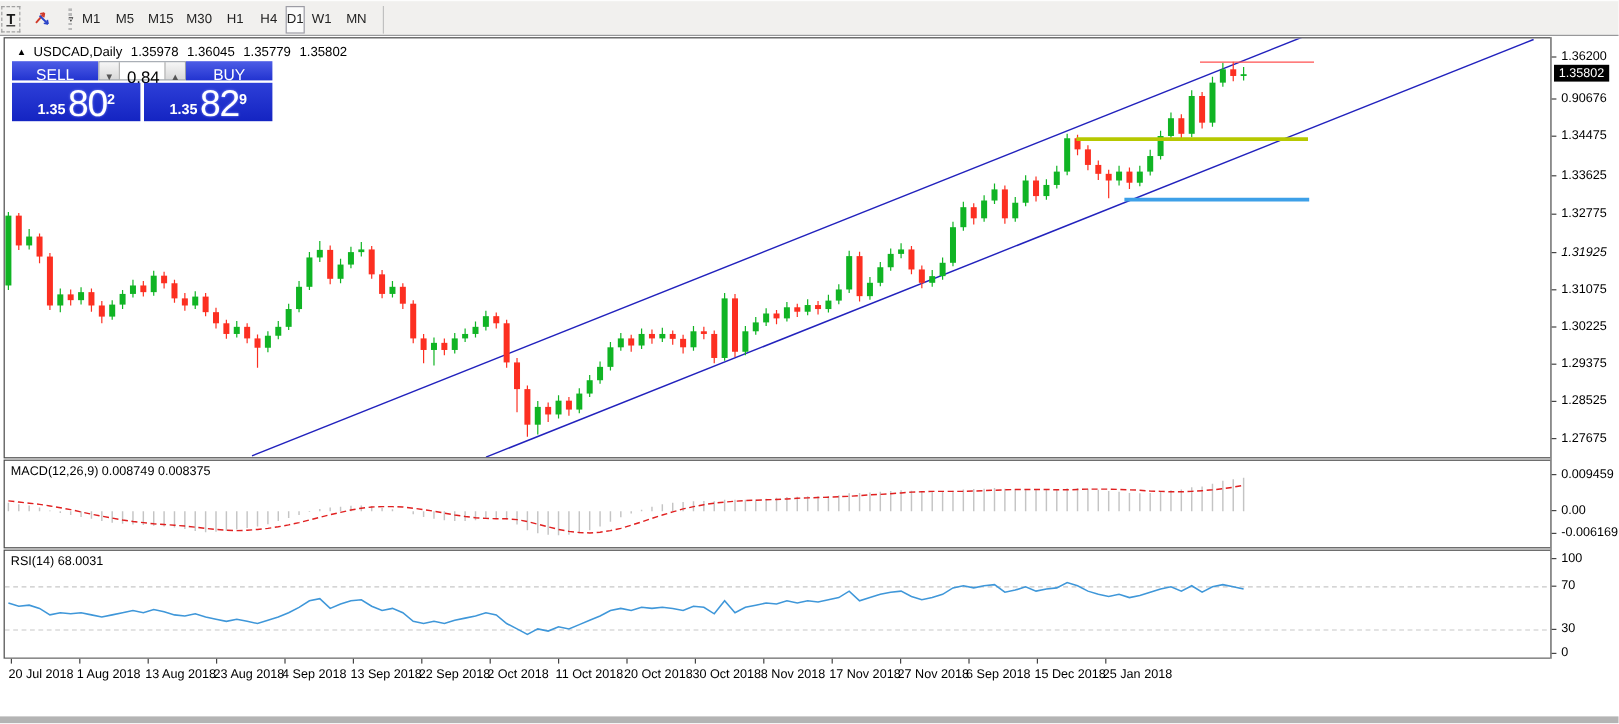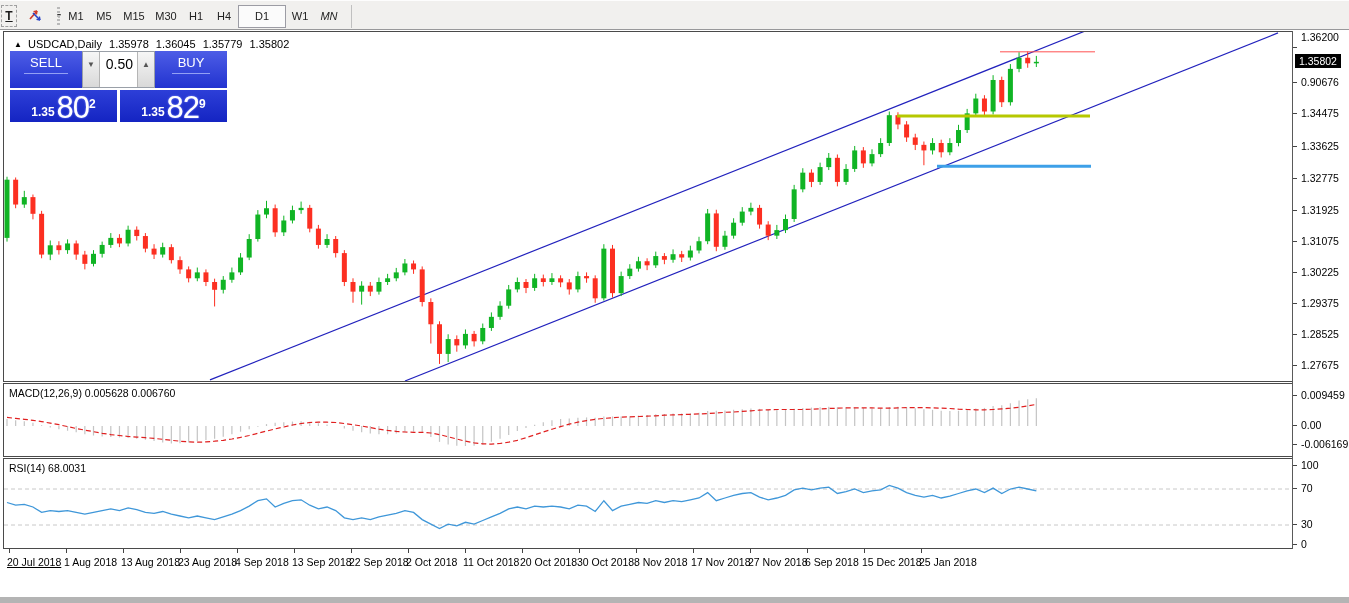--- a/index.html
+++ b/index.html
@@ -30,21 +30,21 @@
              box-sizing:border-box;background:#fff;}
   .panel-label{position:absolute;left:5px;top:3px;font-size:10.5px;color:#000;white-space:nowrap;}
   .chart-panel svg,.macd-panel svg,.rsi-panel svg{position:absolute;left:0;top:0;}
 
   .chart-header{position:absolute;left:10px;top:6px;font-size:11px;color:#000;white-space:nowrap;z-index:5;}
   .chart-header .collapse{font-size:8px;margin-right:3px;vertical-align:1px;}
   .chart-header span{margin-right:4px;}
 
   
   .trade-panel{position:absolute;left:6px;top:19px;width:217px;z-index:6;}
-  .tp-row1{display:flex;height:37px;}
+  .tp-row1{display:flex;height:16px;}
   .bs-btn{width:72px;background:linear-gradient(#4d5de6,#2233d0);color:#fff;font-size:13px;
           text-align:center;box-sizing:border-box;padding-top:4px;cursor:pointer;}
   .bs-btn .lbl{display:inline-block;border-bottom:1px solid #93a0f5;padding:0 6px 3px;}
   .spinner{width:73px;display:flex;background:#e9e9e9;border:1px solid #9aa0a8;box-sizing:border-box;}
   .spin-btn{width:16px;background:linear-gradient(#f6f6f6,#d9d9d9);border-right:1px solid #b5b5b5;
             border-left:1px solid #b5b5b5;color:#555;font-size:8px;text-align:center;line-height:25px;cursor:pointer;}
   .spin-btn:first-child{border-left:none;}
   .spin-btn:last-child{border-right:none;}
   .vol{flex:1;background:#fff;text-align:right;font-size:14px;color:#000;padding:4px 4px 0 0;}
   .tp-row2{display:flex;margin-top:2px;height:32px;}
@@ -96,23 +96,23 @@
       <span class="caret">▾</span>
     </div>
     <div class="grip"></div>
     <div class="tf-group" id="tf-group">
         <div class="tf-btn" style="width: 28px;">M1</div>
         <div class="tf-btn" style="width: 28px;">M5</div>
         <div class="tf-btn" style="width: 32px;">M15</div>
         <div class="tf-btn" style="width: 32px;">M30</div>
         <div class="tf-btn" style="width: 28px;">H1</div>
         <div class="tf-btn" style="width: 28px;">H4</div>
-        <div class="tf-btn active" style="width: 48px;">D1</div>
+        <div class="tf-btn active" style="width: 16px;">D1</div>
         <div class="tf-btn" style="width: 28px;">W1</div>
-        <div class="tf-btn" style="width: 30px; font-style: italic;">MN</div>
+        <div class="tf-btn" style="width: 30px;">MN</div>
         <div class="tf-sep"></div>
       </div>
   </div>
 
   <div class="chart-panel">
     <svg id="chart-svg" width="1288" height="349" viewBox="0 0 1288 349">
         <line x1="206" y1="347.86166000000037" x2="1081" y2="-0.93880999999989" stroke="#2222bd" stroke-width="1.2"></line>
         <line x1="401" y1="348.97367000000025" x2="1274" y2="0.9145400000007289" stroke="#2222bd" stroke-width="1.2"></line>
         <line x1="3" y1="144.7345000000005" x2="3" y2="209.60174999999995" stroke="#10b424" stroke-width="1"></line>
         <rect x="0.5" y="147.6998600000002" width="5" height="58.19519000000017" fill="#10b424"></rect>
@@ -369,21 +369,21 @@
 
     <div class="trade-panel">
       <div class="tp-row1">
         <div class="bs-btn">
           <span class="lbl">SELL</span>
         </div>
         <div class="spinner">
           <div class="spin-btn">
             <span>▼</span>
           </div>
-          <div class="vol">0.50</div>
+          <div class="vol">0.84</div>
           <div class="spin-btn">
             <span>▲</span>
           </div>
         </div>
         <div class="bs-btn">
           <span class="lbl">BUY</span>
         </div>
       </div>
       <div class="tp-row2">
         <div class="price-box">
@@ -517,45 +517,45 @@
         <line x1="971.8000000000001" y1="42" x2="971.8000000000001" y2="24.5397" stroke="#c4c4c4" stroke-width="1.2"></line>
         <line x1="980.45" y1="42" x2="980.45" y2="23.90478" stroke="#c4c4c4" stroke-width="1.2"></line>
         <line x1="989.1" y1="42" x2="989.1" y2="22.00002" stroke="#c4c4c4" stroke-width="1.2"></line>
         <line x1="997.75" y1="42" x2="997.75" y2="21.3651" stroke="#c4c4c4" stroke-width="1.2"></line>
         <line x1="1006.4000000000001" y1="42" x2="1006.4000000000001" y2="19.14288" stroke="#c4c4c4" stroke-width="1.2"></line>
         <line x1="1015.0500000000001" y1="42" x2="1015.0500000000001" y2="16.6032" stroke="#c4c4c4" stroke-width="1.2"></line>
         <line x1="1023.7" y1="42" x2="1023.7" y2="15.333360000000003" stroke="#c4c4c4" stroke-width="1.2"></line>
         <line x1="1032.3500000000001" y1="42" x2="1032.3500000000001" y2="14.222249999999999" stroke="#c4c4c4" stroke-width="1.2"></line>
         <polyline points="3,33.4 11.65,34.4 20.3,35.3 28.950000000000003,36.3 37.6,37.6 46.25,39.1 54.900000000000006,40.7 63.550000000000004,42.6 72.2,44.5 80.85000000000001,46.1 89.5,47.7 98.15,49.3 106.80000000000001,50.6 115.45,51.5 124.10000000000001,52.5 132.75,53.1 141.4,53.7 150.05,54.4 158.70000000000002,55.3 167.35,56.3 176,57.2 184.65,57.9 193.3,58.2 201.95000000000002,57.9 210.60000000000002,57.2 219.25,56.3 227.9,55.0 236.55,53.4 245.20000000000002,51.5 253.85000000000002,49.3 262.5,47.1 271.15000000000003,44.9 279.8,43.0 288.45,41.0 297.1,39.5 305.75,38.5 314.40000000000003,38.2 323.05,38.2 331.7,38.5 340.35,39.5 349,40.7 357.65000000000003,42.0 366.3,43.6 374.95,45.2 383.6,46.4 392.25,47.4 400.90000000000003,48.0 409.55,48.3 418.20000000000005,48.3 426.85,49.0 435.5,50.6 444.15000000000003,52.8 452.8,55.0 461.45000000000005,57.2 470.1,58.8 478.75,59.8 487.40000000000003,60.1 496.05,59.5 504.70000000000005,58.2 513.35,56.3 522,53.7 530.65,50.9 539.3000000000001,48.0 547.95,45.2 556.6,42.6 565.25,40.1 573.9,38.2 582.5500000000001,36.6 591.2,35.3 599.85,34.4 608.5,33.7 617.15,33.1 625.8000000000001,32.8 634.45,32.5 643.1,32.2 651.75,31.8 660.4,31.2 669.0500000000001,30.9 677.7,30.6 686.35,30.3 695,29.9 703.65,29.6 712.3000000000001,29.0 720.95,28.3 729.6,28.0 738.25,27.4 746.9,26.8 755.5500000000001,26.1 764.2,25.8 772.85,25.5 781.5,25.5 790.15,25.5 798.8000000000001,25.5 807.45,25.2 816.1,24.9 824.75,24.5 833.4000000000001,24.2 842.0500000000001,23.9 850.7,23.9 859.35,23.9 868,23.9 876.6500000000001,24.2 885.3000000000001,24.2 893.95,23.9 902.6,23.6 911.25,23.6 919.9000000000001,23.6 928.5500000000001,23.9 937.2,24.2 945.85,24.5 954.5,25.2 963.1500000000001,25.5 971.8000000000001,25.8 980.45,25.8 989.1,25.5 997.75,24.9 1006.4000000000001,24.2 1015.0500000000001,23.3 1023.7,22.0 1032.3500000000001,20.4" fill="none" stroke="#e02020" stroke-width="1.2" stroke-dasharray="5 3"></polyline>
       </svg>
-    <div class="panel-label">MACD(12,26,9) 0.005628 0.006760</div>
+    <div class="panel-label">MACD(12,26,9) 0.008749 0.008375</div>
   </div>
 
   <div class="rsi-panel">
     <svg id="rsi-svg" width="1288" height="89" viewBox="0 0 1288 89">
         <line x1="0" x2="1288" y1="30" y2="30" stroke="#c8c8c8" stroke-width="1" stroke-dasharray="4 3"></line>
         <line x1="0" x2="1288" y1="66" y2="66" stroke="#c8c8c8" stroke-width="1" stroke-dasharray="4 3"></line>
         <polyline points="3,43.5 11.65,46.2 20.3,45.3 28.950000000000003,48.0 37.6,53.4 46.25,51.6 54.900000000000006,52.5 63.550000000000004,51.6 72.2,53.4 80.85000000000001,55.2 89.5,53.4 98.15,51.6 106.80000000000001,49.8 115.45,51.6 124.10000000000001,48.9 132.75,50.7 141.4,53.4 150.05,54.3 158.70000000000002,52.5 167.35,55.2 176,57.0 184.65,58.8 193.3,57.0 201.95000000000002,58.8 210.60000000000002,60.6 219.25,57.9 227.9,55.2 236.55,51.6 245.20000000000002,47.1 253.85000000000002,41.7 262.5,39.9 271.15000000000003,48.0 279.8,44.4 288.45,41.7 297.1,40.8 305.75,46.2 314.40000000000003,49.8 323.05,48.0 331.7,51.6 340.35,58.8 349,60.6 357.65000000000003,58.8 366.3,60.6 374.95,57.9 383.6,56.1 392.25,54.3 400.90000000000003,51.6 409.55,53.4 418.20000000000005,60.6 426.85,65.1 435.5,69.6 444.15000000000003,65.1 452.8,66.9 461.45000000000005,63.3 470.1,65.1 478.75,61.5 487.40000000000003,57.9 496.05,54.3 504.70000000000005,49.8 513.35,48.0 522,49.8 530.65,47.1 539.3000000000001,48.0 547.95,47.1 556.6,48.0 565.25,49.8 573.9,46.2 582.5500000000001,47.1 591.2,52.5 599.85,41.7 608.5,51.6 617.15,47.1 625.8000000000001,45.3 634.45,43.5 643.1,44.4 651.75,41.7 660.4,43.5 669.0500000000001,41.7 677.7,42.6 686.35,40.8 695,39.0 703.65,33.6 712.3000000000001,41.7 720.95,39.0 729.6,36.3 738.25,34.5 746.9,33.6 755.5500000000001,38.1 764.2,40.8 772.85,39.0 781.5,36.3 790.15,30.9 798.8000000000001,29.1 807.45,30.9 816.1,29.1 824.75,28.2 833.4000000000001,34.5 842.0500000000001,32.7 850.7,30.0 859.35,33.6 868,31.8 876.6500000000001,30.9 885.3000000000001,26.4 893.95,29.1 902.6,33.6 911.25,36.3 919.9000000000001,38.1 928.5500000000001,36.3 937.2,39.0 945.85,37.2 954.5,34.5 963.1500000000001,31.8 971.8000000000001,30.0 980.45,33.6 989.1,29.1 997.75,34.5 1006.4000000000001,30.0 1015.0500000000001,28.2 1023.7,30.0 1032.3500000000001,31.8" fill="none" stroke="#3f97d9" stroke-width="1.3"></polyline>
       </svg>
     <div class="panel-label">RSI(14) 68.0031</div>
   </div>
 
   <div class="right-axis" id="right-axis">
       <div class="y-tick" style="top: 16px;"></div>
-      <div class="y-label" style="top: 0;">1.36200</div>
+      <div class="y-label" style="top: 10px;">1.36200</div>
       <div class="y-tick" style="top: 51px;"></div>
       <div class="y-label" style="top: 45px;">0.90676</div>
       <div class="y-tick" style="top: 82px;"></div>
       <div class="y-label" style="top: 76px;">1.34475</div>
       <div class="y-tick" style="top: 115px;"></div>
       <div class="y-label" style="top: 109px;">1.33625</div>
       <div class="y-tick" style="top: 147px;"></div>
       <div class="y-label" style="top: 141px;">1.32775</div>
       <div class="y-tick" style="top: 179px;"></div>
-      <div class="y-label" style="top: 173px;">1.31925</div>
+      <div class="y-label" style="top: 173px; font-style: italic;">1.31925</div>
       <div class="y-tick" style="top: 210px;"></div>
       <div class="y-label" style="top: 204px;">1.31075</div>
       <div class="y-tick" style="top: 241px;"></div>
       <div class="y-label" style="top: 235px;">1.30225</div>
       <div class="y-tick" style="top: 272px;"></div>
       <div class="y-label" style="top: 266px;">1.29375</div>
       <div class="y-tick" style="top: 303px;"></div>
       <div class="y-label" style="top: 297px;">1.28525</div>
       <div class="y-tick" style="top: 334px;"></div>
       <div class="y-label" style="top: 328px;">1.27675</div>
@@ -571,21 +571,21 @@
       <div class="y-label" style="top: 451px;">70</div>
       <div class="y-tick" style="top: 493px;"></div>
       <div class="y-label" style="top: 487px;">30</div>
       <div class="y-tick" style="top: 513px;"></div>
       <div class="y-label" style="top: 507px;">0</div>
       <div class="price-tag" style="top: 23px;">1.35802</div>
     </div>
 
   <div class="time-axis" id="time-axis">
       <div class="time-tick" style="left: 6px;"></div>
-      <div class="time-label" style="left: 4px; text-decoration: underline;">20 Jul 2018</div>
+      <div class="time-label" style="left: 4px;">20 Jul 2018</div>
       <div class="time-tick" style="left: 63px;"></div>
       <div class="time-label" style="left: 61px; text-align: center;">1 Aug 2018</div>
       <div class="time-tick" style="left: 120px;"></div>
       <div class="time-label" style="left: 118px;">13 Aug 2018</div>
       <div class="time-tick" style="left: 177px;"></div>
       <div class="time-label" style="left: 175px;">23 Aug 2018</div>
       <div class="time-tick" style="left: 234px;"></div>
       <div class="time-label" style="left: 232px;">4 Sep 2018</div>
       <div class="time-tick" style="left: 291px;"></div>
       <div class="time-label" style="left: 289px;">13 Sep 2018</div>

